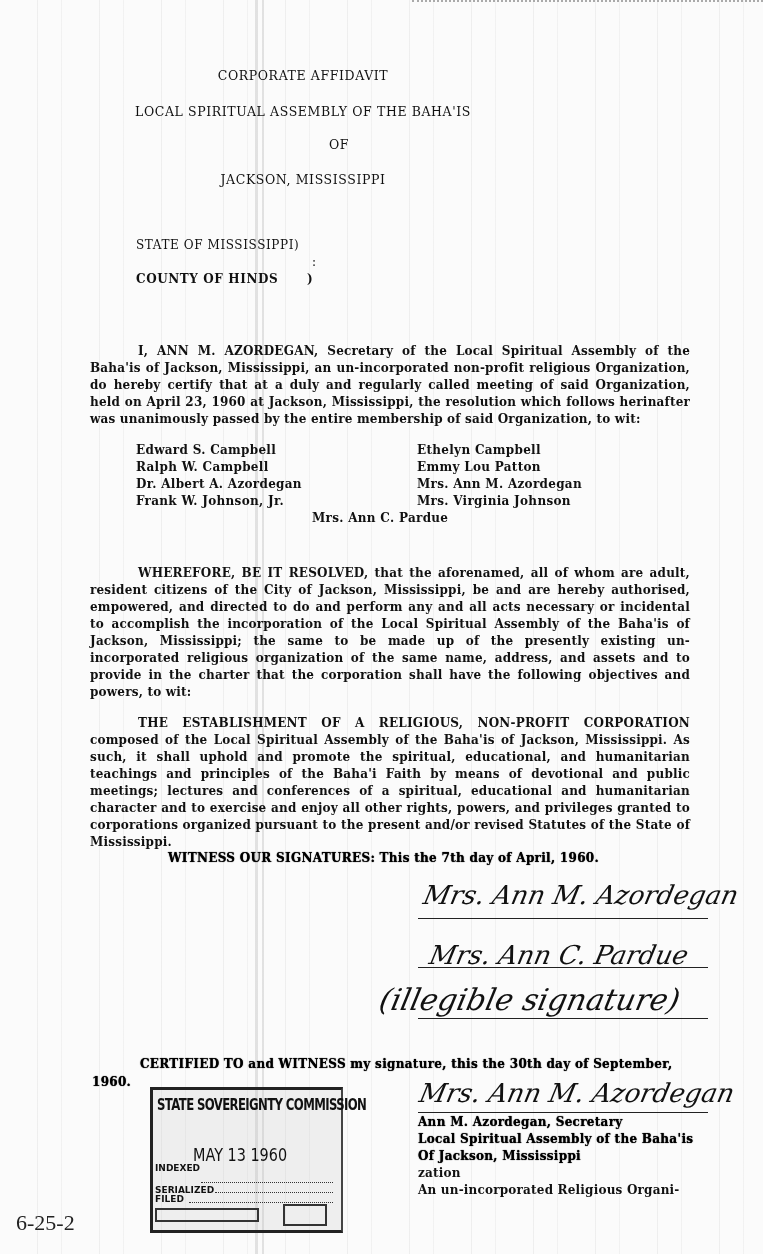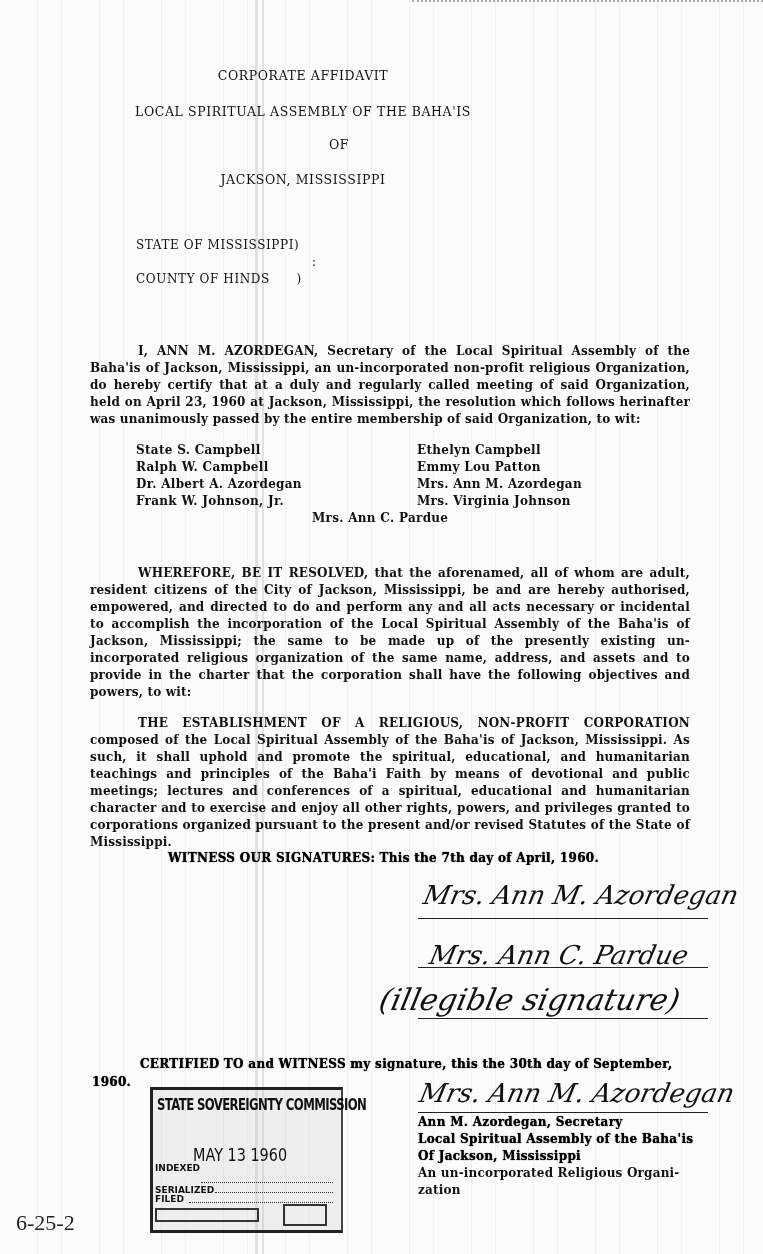--- a/index.html
+++ b/index.html
@@ -63,26 +63,26 @@
 <div class="scan-lines"></div>
 <div class="top-dash"></div>
 
 <div class="title" style="top:68px;">CORPORATE AFFIDAVIT</div>
 <div class="title" style="top:104px;">LOCAL SPIRITUAL ASSEMBLY OF THE BAHA'IS</div>
 <div class="title" style="top:137px;margin-left:36px;">OF</div>
 <div class="title" style="top:172px;">JACKSON, MISSISSIPPI</div>
 
 <div class="abs caption" style="left:136px; top:238px; white-space:pre;">STATE OF MISSISSIPPI)</div>
 <div class="abs caption" style="left:312px; top:255px;">:</div>
-<div class="abs caption" style="left:136px; top:272px; white-space:pre;">COUNTY OF HINDS      )</div>
+<div class="abs caption" style="left:136px; top:272px; white-space:pre;font-weight:bold;">COUNTY OF HINDS      )</div>
 
 <div class="para body-text indent" style="top:324px;">I, ANN M. AZORDEGAN, Secretary of the Local Spiritual Assembly of the Baha'is of Jackson, Mississippi, an un-incorporated non-profit religious Organization, do hereby certify that at a duly and regularly called meeting of said Organization, held on April 23, 1960 at Jackson, Mississippi, the resolution which follows herinafter was unanimously passed by the entire membership of said Organization, to wit:</div>
 
 <div class="names" style="left:136px; top:442px;">
-  <div>State S. Campbell</div>
+  <div>Edward S. Campbell</div>
   <div>Ralph W. Campbell</div>
   <div>Dr. Albert A. Azordegan</div>
   <div>Frank W. Johnson, Jr.</div>
 </div>
 <div class="names" style="left:417px; top:442px;">
   <div>Ethelyn Campbell</div>
   <div>Emmy Lou Patton</div>
   <div>Mrs. Ann M. Azordegan</div>
   <div>Mrs. Virginia Johnson</div>
 </div>
@@ -104,22 +104,22 @@
 <div class="abs body-text dark-line" style="left:140px; top:1056px;">CERTIFIED TO and WITNESS my signature, this the 30th day of September,</div>
 <div class="abs body-text dark-line" style="left:92px; top:1074px;">1960.</div>
 
 <div class="sig" style="left:420px; top:1078px;">Mrs. Ann M. Azordegan</div>
 <div class="sig-line" style="left:418px; top:1112px; width:290px;"></div>
 
 <div class="abs body-text" style="left:418px; top:1114px; line-height:17px;">
   <div class="dark-line">Ann M. Azordegan, Secretary</div>
   <div class="dark-line">Local Spiritual Assembly of the Baha'is</div>
   <div class="dark-line">Of Jackson, Mississippi</div>
+  <div>zation</div>
   <div>An un-incorporated Religious Organi-</div>
-  <div>zation</div>
 </div>
 
 <div class="stamp">
   <div class="stamp-title">STATE SOVEREIGNTY COMMISSION</div>
   <div class="stamp-date">MAY 13 1960</div>
   <div class="stamp-small" style="top:74px;text-align:right;">INDEXED</div>
   <div class="stamp-small" style="top:96px;">SERIALIZED</div>
   <div class="stamp-small" style="top:105px;">FILED</div>
   <div class="stamp-dots" style="left:48px; top:92px; width:132px;"></div>
   <div class="stamp-dots" style="left:62px; top:102px; width:118px;"></div>

